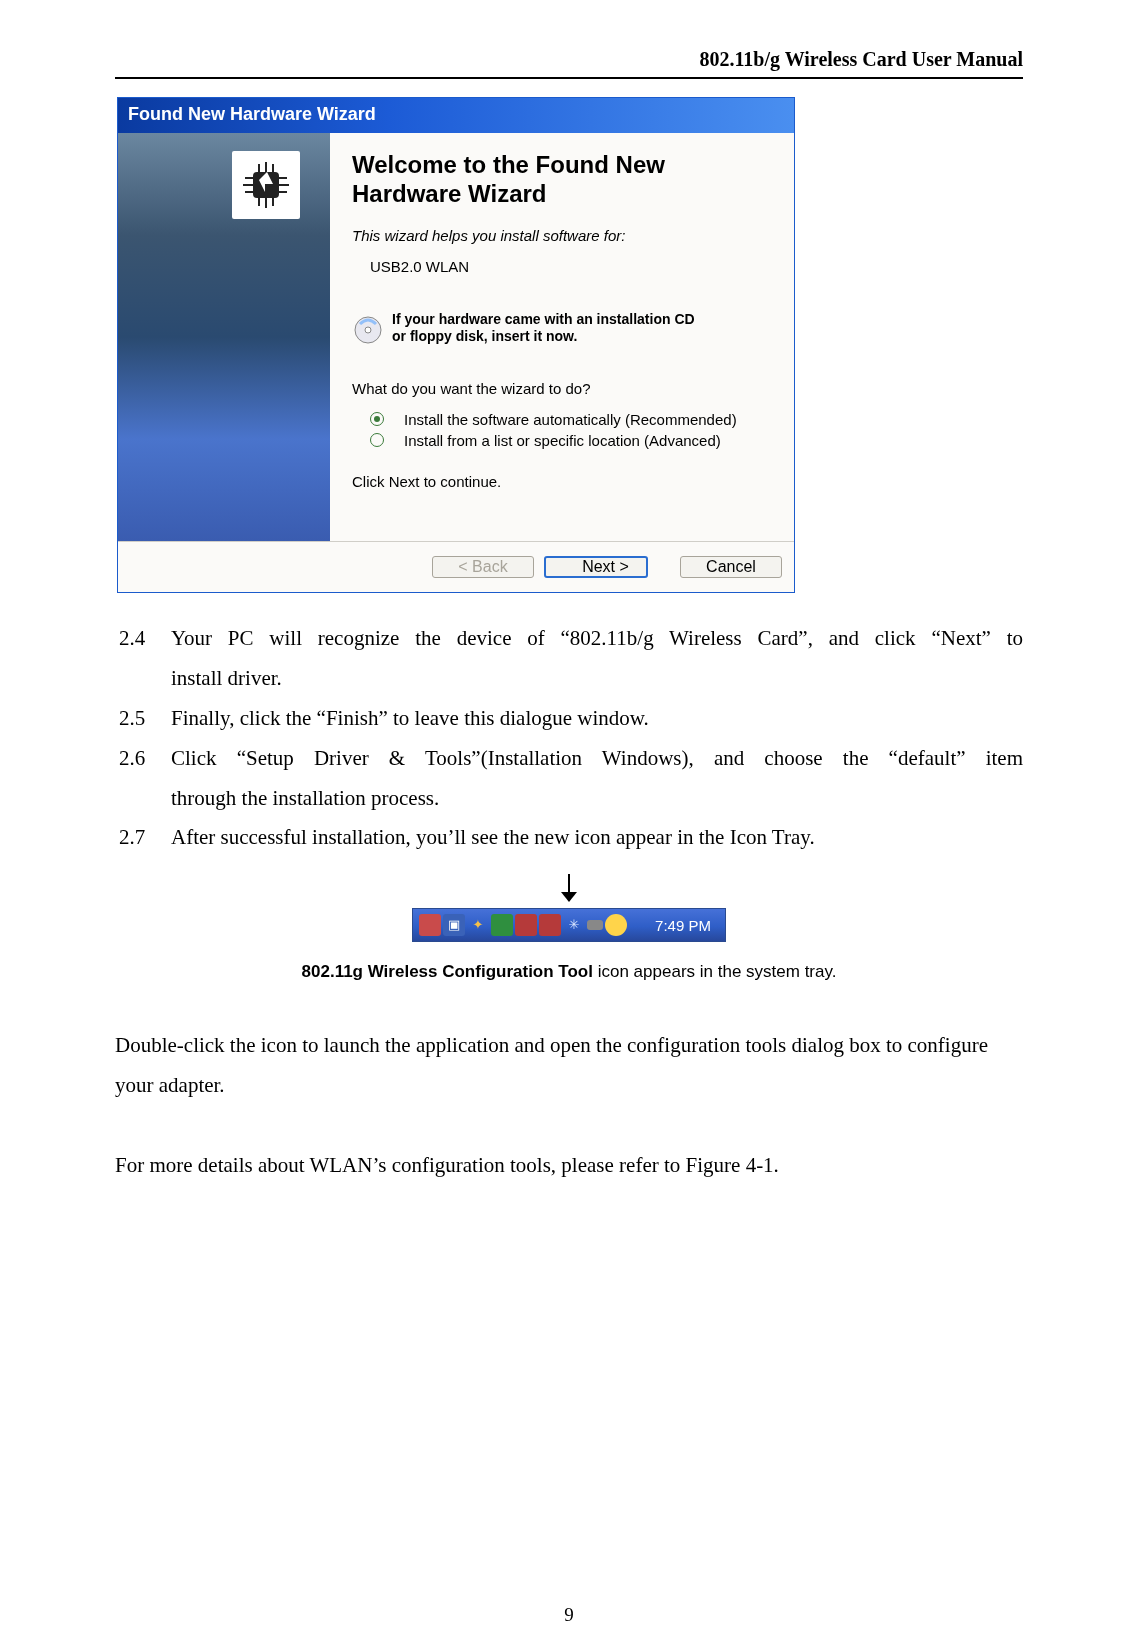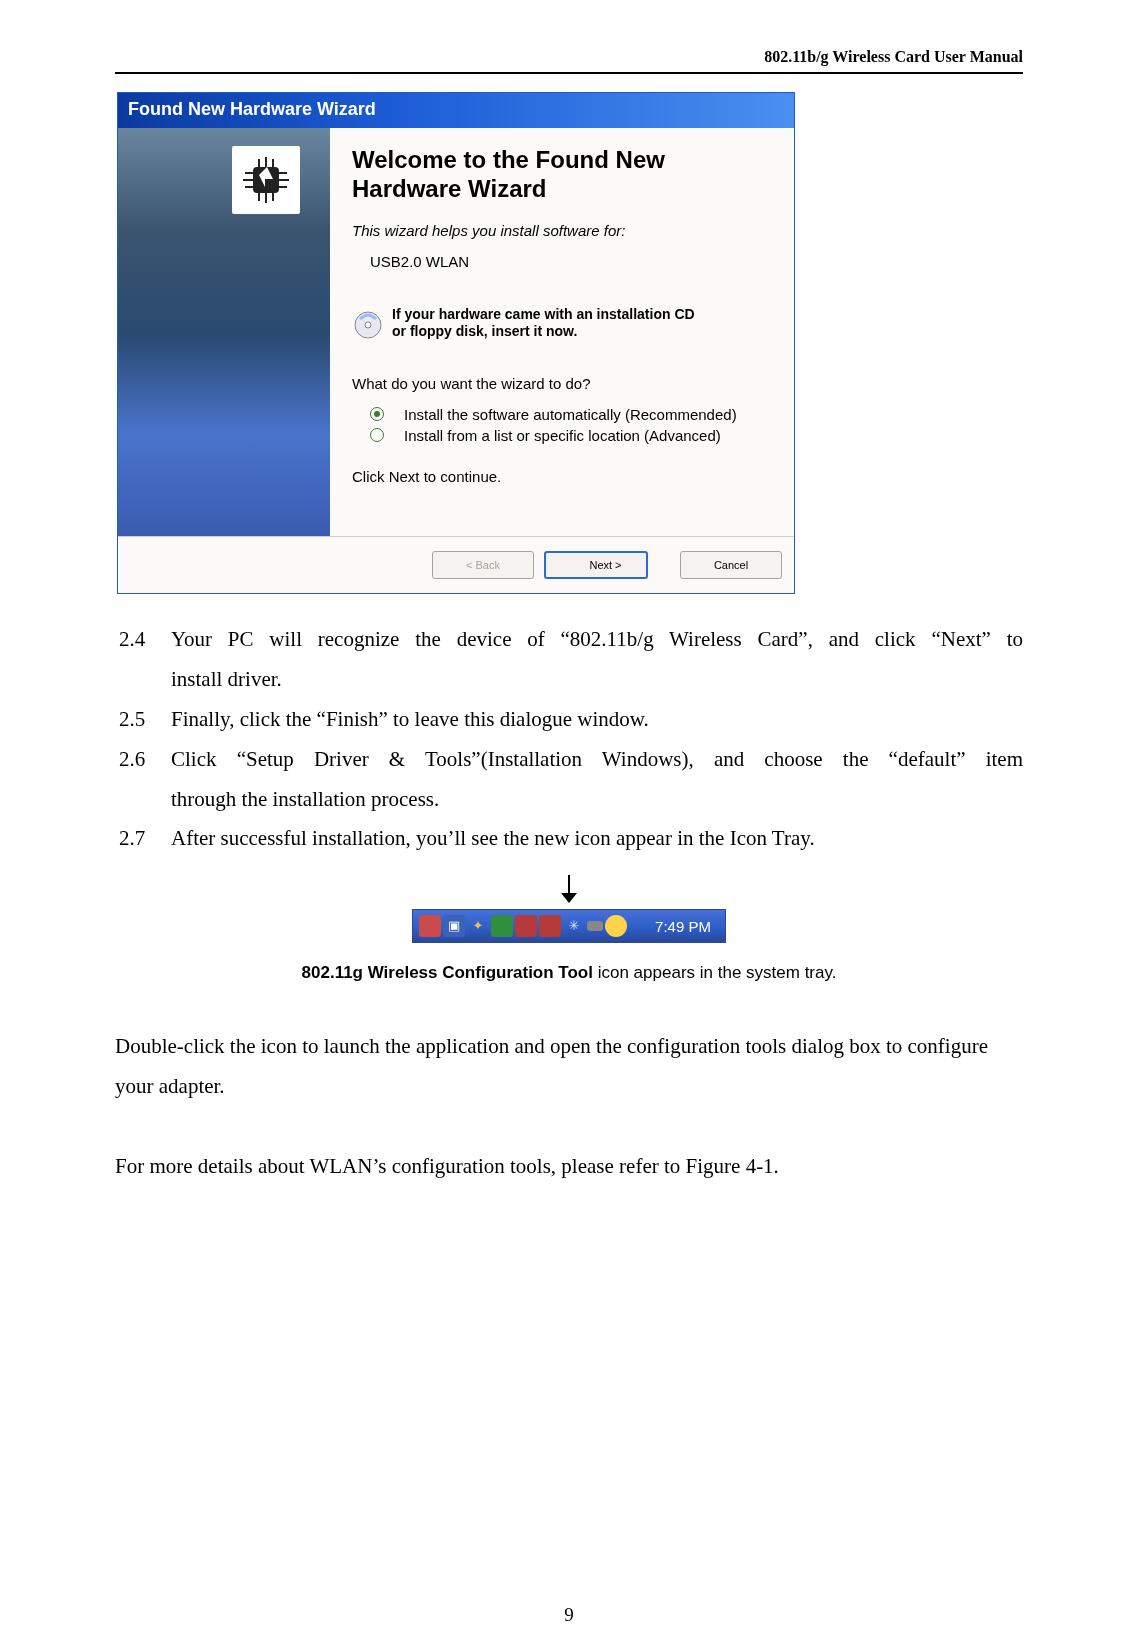--- a/index.html
+++ b/index.html
@@ -10,21 +10,21 @@
       font-family: "Times New Roman", Times, serif;
       color: #000;
       position: relative;
     }
     .page {
       padding: 48px 115px 0 115px;
     }
     .header-right {
       text-align: right;
       font-weight: bold;
-      font-size: 16px;
+      font-size: 20px;
       margin-bottom: 6px;
     }
     .hr-line {
       border: none;
       border-top: 2px solid #000;
       margin-bottom: 18px;
     }
     .wizard-frame {
       width: 678px;
       background: #fbfaf8;
@@ -138,23 +138,23 @@
     .wizard-footer {
       background: #fbfaf8;
       border-top: 1px solid #d0cec8;
       padding: 14px 12px 14px 12px;
       display: flex;
       justify-content: flex-end;
       gap: 10px;
     }
     .wiz-btn {
       font-family: Tahoma, Arial, sans-serif;
-      font-size: 11px;
+      font-size: 16px;
       width: 102px;
-      height: 28px;
+      height: 22px;
       background: #f4f3ef;
       border: 1px solid #a8a49a;
       border-radius: 3px;
       display: inline-flex;
       align-items: center;
       justify-content: center;
     }
     .wiz-btn.disabled { color: #a8a49a; }
     .wiz-btn.default { border: 2px solid #2a6dd0; width: 104px; padding-left: 19px; }
     .wiz-btn.cancel { margin-left: 22px; }

